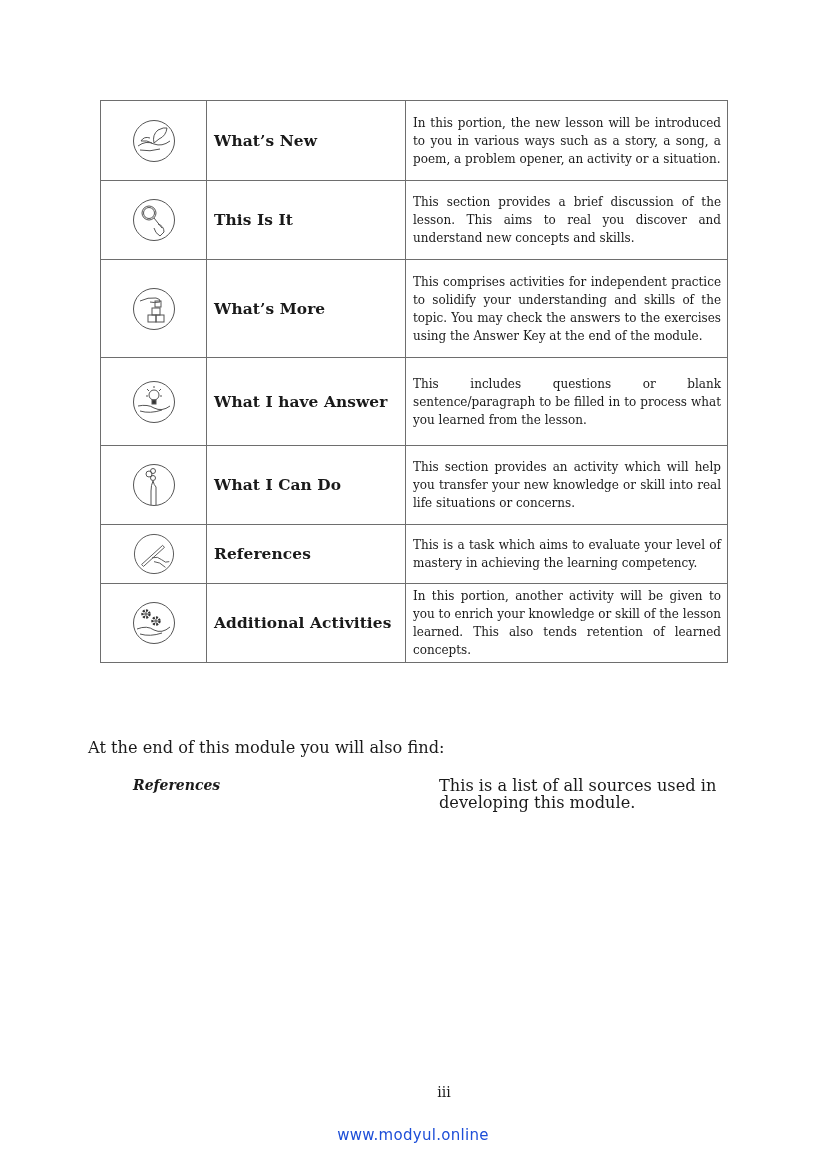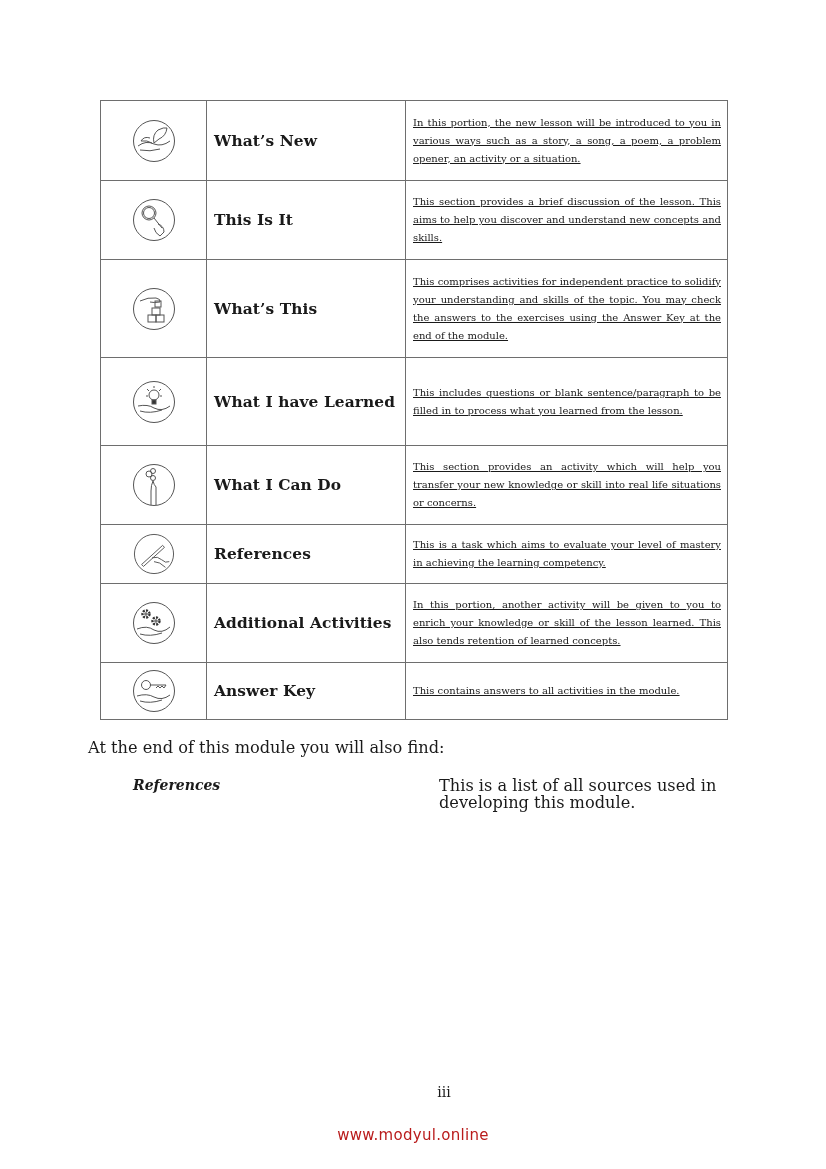--- a/index.html
+++ b/index.html
@@ -6,29 +6,29 @@
   body { width: 826px; height: 1169px; position: relative; overflow: hidden;
          font-family: "DejaVu Serif", "Liberation Serif", serif; color: #1a1a1a; }
   table.guide { position: absolute; left: 100px; top: 100px; width: 627px;
                 border-collapse: collapse; table-layout: fixed; }
   table.guide td { border: 1.3px solid #6e6e6e; padding: 6px; vertical-align: middle; }
   col.c1 { width: 106px; } col.c2 { width: 199px; } col.c3 { width: 322px; }
   td.icon-cell { text-align: center; }
   td.icon-cell svg { display: block; margin: 0 auto; }
   td.label-cell { padding-left: 7px !important; font-weight: bold; font-size: 15.4px;
                   letter-spacing: 0.1px; }
-  td.desc-cell { padding: 0 6px 0 7px !important; font-size: 10px; line-height: 18px;
-                 text-align: justify; text-align-last: left; text-decoration: underline; }
+  td.desc-cell { padding: 0 6px 0 7px !important; font-size: 12px; line-height: 18px;
+                 text-align: justify; text-align-last: left; }
   .p { position: absolute; font-size: 16.2px; }
   #intro { left: 88px; top: 738px; }
   #ref-label { left: 133px; top: 777px; font-weight: bold; font-style: italic; font-size: 14px; }
   #ref-desc { left: 439px; top: 777px; width: 290px; line-height: 17px; }
   #page-num { left: 0; width: 826px; top: 1084px; text-align: center; font-size: 14px; padding-left: 31px; }
   #watermark { left: 0; width: 826px; top: 1126px; text-align: center; font-size: 15px;
-               color: #b91c1c; font-family: "DejaVu Sans", sans-serif; letter-spacing: 0.3px; }
+               color: #1d4ed8; font-family: "DejaVu Sans", sans-serif; letter-spacing: 0.3px; }
 </style>
 </head>
 <body>
 
 <table class="guide">
   <colgroup>
       <col class="c1">
       <col class="c2">
       <col class="c3">
     </colgroup>
@@ -50,48 +50,48 @@
       <td class="icon-cell">
         <svg width="44" height="44" viewBox="0 0 44 44" fill="none" stroke="#555" stroke-width="1">
           <circle cx="22" cy="22" r="20.5"></circle>
           <circle cx="17" cy="15" r="7"></circle>
             <circle cx="17" cy="15" r="5.5"></circle>
           <path d="M22 20 l8 10"></path>
             <path d="M26 26 q6 2 6 8 l-4 4 q-5 -3 -6 -8"></path>
         </svg>
       </td>
       <td class="label-cell">This Is It</td>
-      <td class="desc-cell">This section provides a brief discussion of the lesson.  This aims to help you discover and understand new concepts and skills.</td>
+      <td class="desc-cell">This section provides a brief discussion of the lesson.  This aims to real you discover and understand new concepts and skills.</td>
     </tr>
     <tr style="height:98px">
       <td class="icon-cell">
         <svg width="44" height="44" viewBox="0 0 44 44" fill="none" stroke="#555" stroke-width="1">
           <circle cx="22" cy="22" r="20.5"></circle>
           <rect x="16" y="28" width="8" height="7"></rect>
             <rect x="24" y="28" width="8" height="7"></rect>
             <rect x="20" y="21" width="8" height="7"></rect>
           <rect x="23" y="14" width="6" height="6"></rect>
             <path d="M8 14 q8 -4 16 -3 q5 1 4 4 q-6 1 -10 0"></path>
         </svg>
       </td>
-      <td class="label-cell">What’s This</td>
+      <td class="label-cell">What’s More</td>
       <td class="desc-cell">This comprises activities for independent practice to solidify your understanding and skills of the topic.  You may check the answers to the exercises using the Answer Key at the end of the module.</td>
     </tr>
     <tr style="height:88px">
       <td class="icon-cell">
         <svg width="44" height="44" viewBox="0 0 44 44" fill="none" stroke="#555" stroke-width="1">
           <circle cx="22" cy="22" r="20.5"></circle>
           <circle cx="22" cy="15" r="5"></circle>
             <rect x="20" y="20" width="4" height="4" fill="#333"></rect>
           <path d="M15 9 l2 2 M29 9 l-2 2 M22 6 v2 M14 16 h2 M28 16 h2"></path>
           <path d="M6 26 q10 -2 16 2 q8 4 16 -2"></path>
             <path d="M8 31 q10 3 22 -1"></path>
         </svg>
       </td>
-      <td class="label-cell">What I have Learned</td>
+      <td class="label-cell">What I have Answer</td>
       <td class="desc-cell">This includes questions or blank sentence/paragraph to be filled in to process what you learned from the lesson.</td>
     </tr>
     <tr style="height:79px">
       <td class="icon-cell">
         <svg width="44" height="44" viewBox="0 0 44 44" fill="none" stroke="#555" stroke-width="1">
           <circle cx="22" cy="22" r="20.5"></circle>
           <circle cx="17" cy="11" r="3"></circle>
             <circle cx="21" cy="8" r="2.5"></circle>
             <circle cx="21" cy="15" r="2.5"></circle>
           <path d="M19 42 v-14 q0 -6 2 -10 q1 4 3 6 v18"></path>
@@ -120,33 +120,20 @@
             <circle cx="14" cy="13" r="1.2"></circle>
           <circle cx="24" cy="20" r="3.5" stroke-width="2.4" stroke-dasharray="2 1.2"></circle>
             <circle cx="24" cy="20" r="1.2"></circle>
           <path d="M5 28 q10 -4 17 1 q8 4 16 -3" stroke="#555"></path>
             <path d="M8 33 q10 3 22 -1" stroke="#555"></path>
         </svg>
       </td>
       <td class="label-cell">Additional Activities</td>
       <td class="desc-cell">In this portion, another activity will be given to you to enrich your knowledge or skill of the lesson learned.  This also tends retention of learned concepts.</td>
     </tr>
-    <tr style="height:57px">
-      <td class="icon-cell">
-        <svg width="44" height="44" viewBox="0 0 44 44" fill="none" stroke="#555" stroke-width="1">
-          <circle cx="22" cy="22" r="20.5"></circle>
-          <circle cx="14" cy="16" r="4.5"></circle>
-            <path d="M18 16 h16 l-2 3 l-2 -2 l-2 2 l-2 -2 l-2 2"></path>
-          <path d="M5 27 q10 -3 17 1 q8 4 16 -2"></path>
-            <path d="M8 32 q10 3 22 -1"></path>
-        </svg>
-      </td>
-      <td class="label-cell">Answer Key</td>
-      <td class="desc-cell">This contains answers to all activities in the module.</td>
-    </tr>
   </tbody>
 </table>
 
 <div id="intro" class="p">At the end of this module you will also find:</div>
 <div id="ref-label" class="p">References</div>
 <div id="ref-desc" class="p">This is a list of all sources used in developing this module.</div>
 <div id="page-num" class="p">iii</div>
 <div id="watermark" class="p">www.modyul.online</div>
 
 </body></html>

